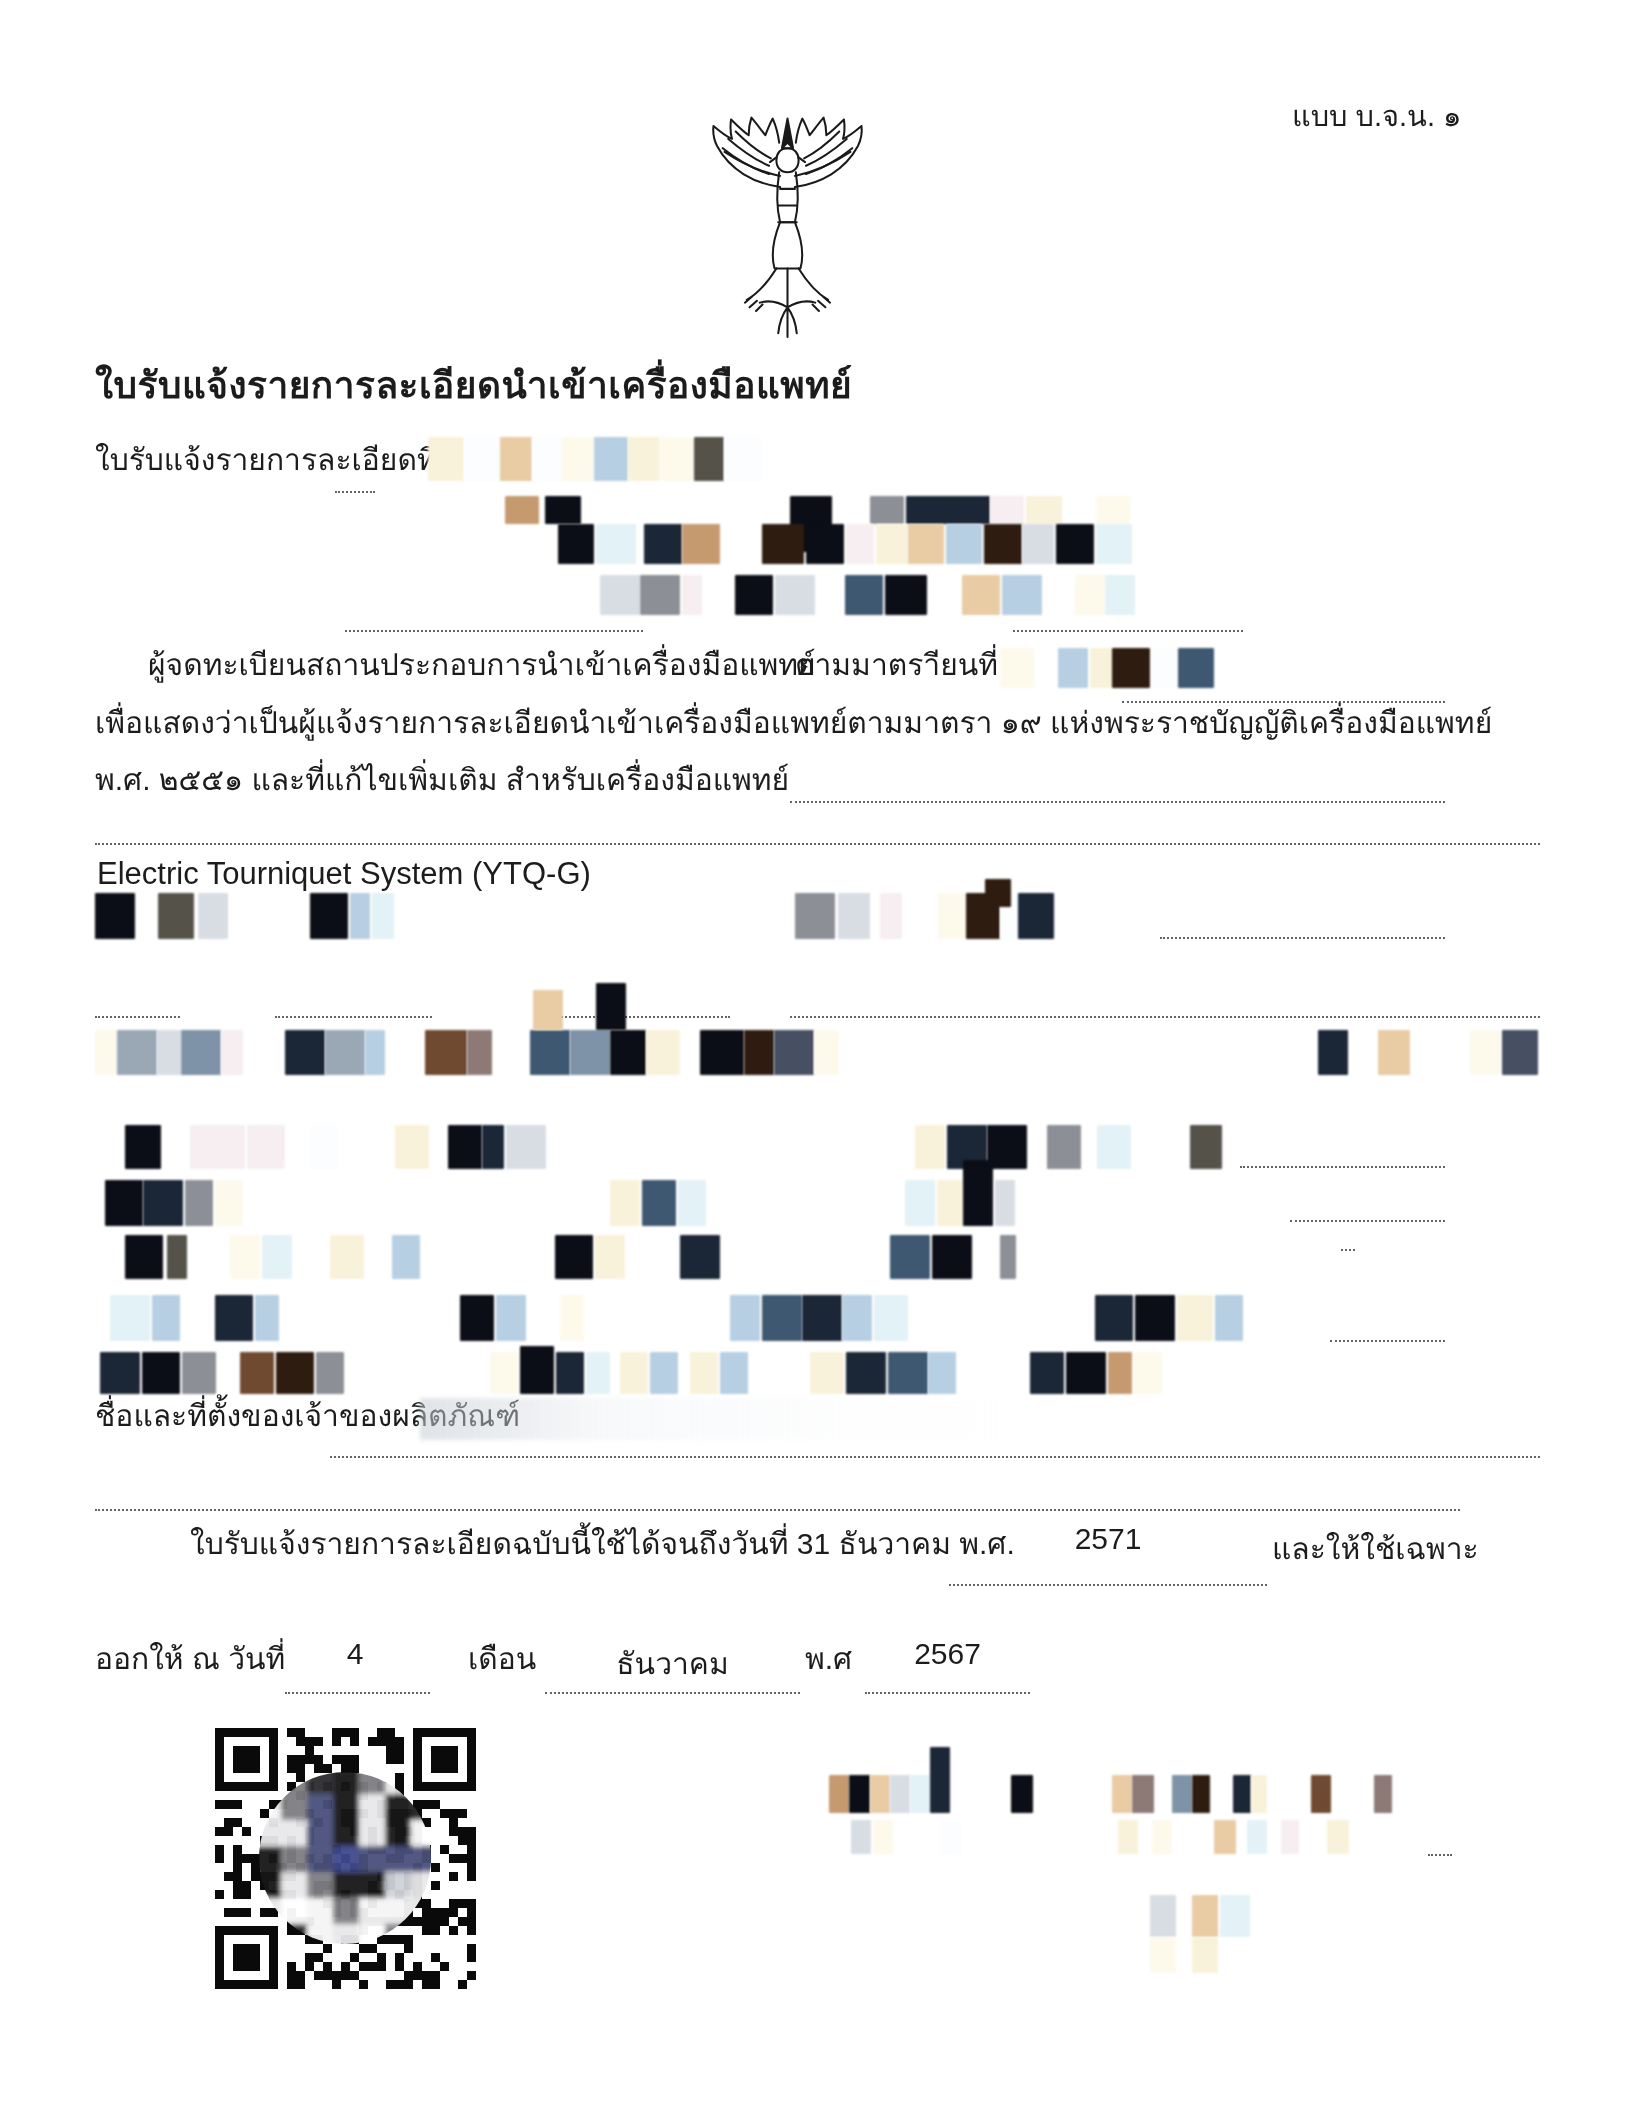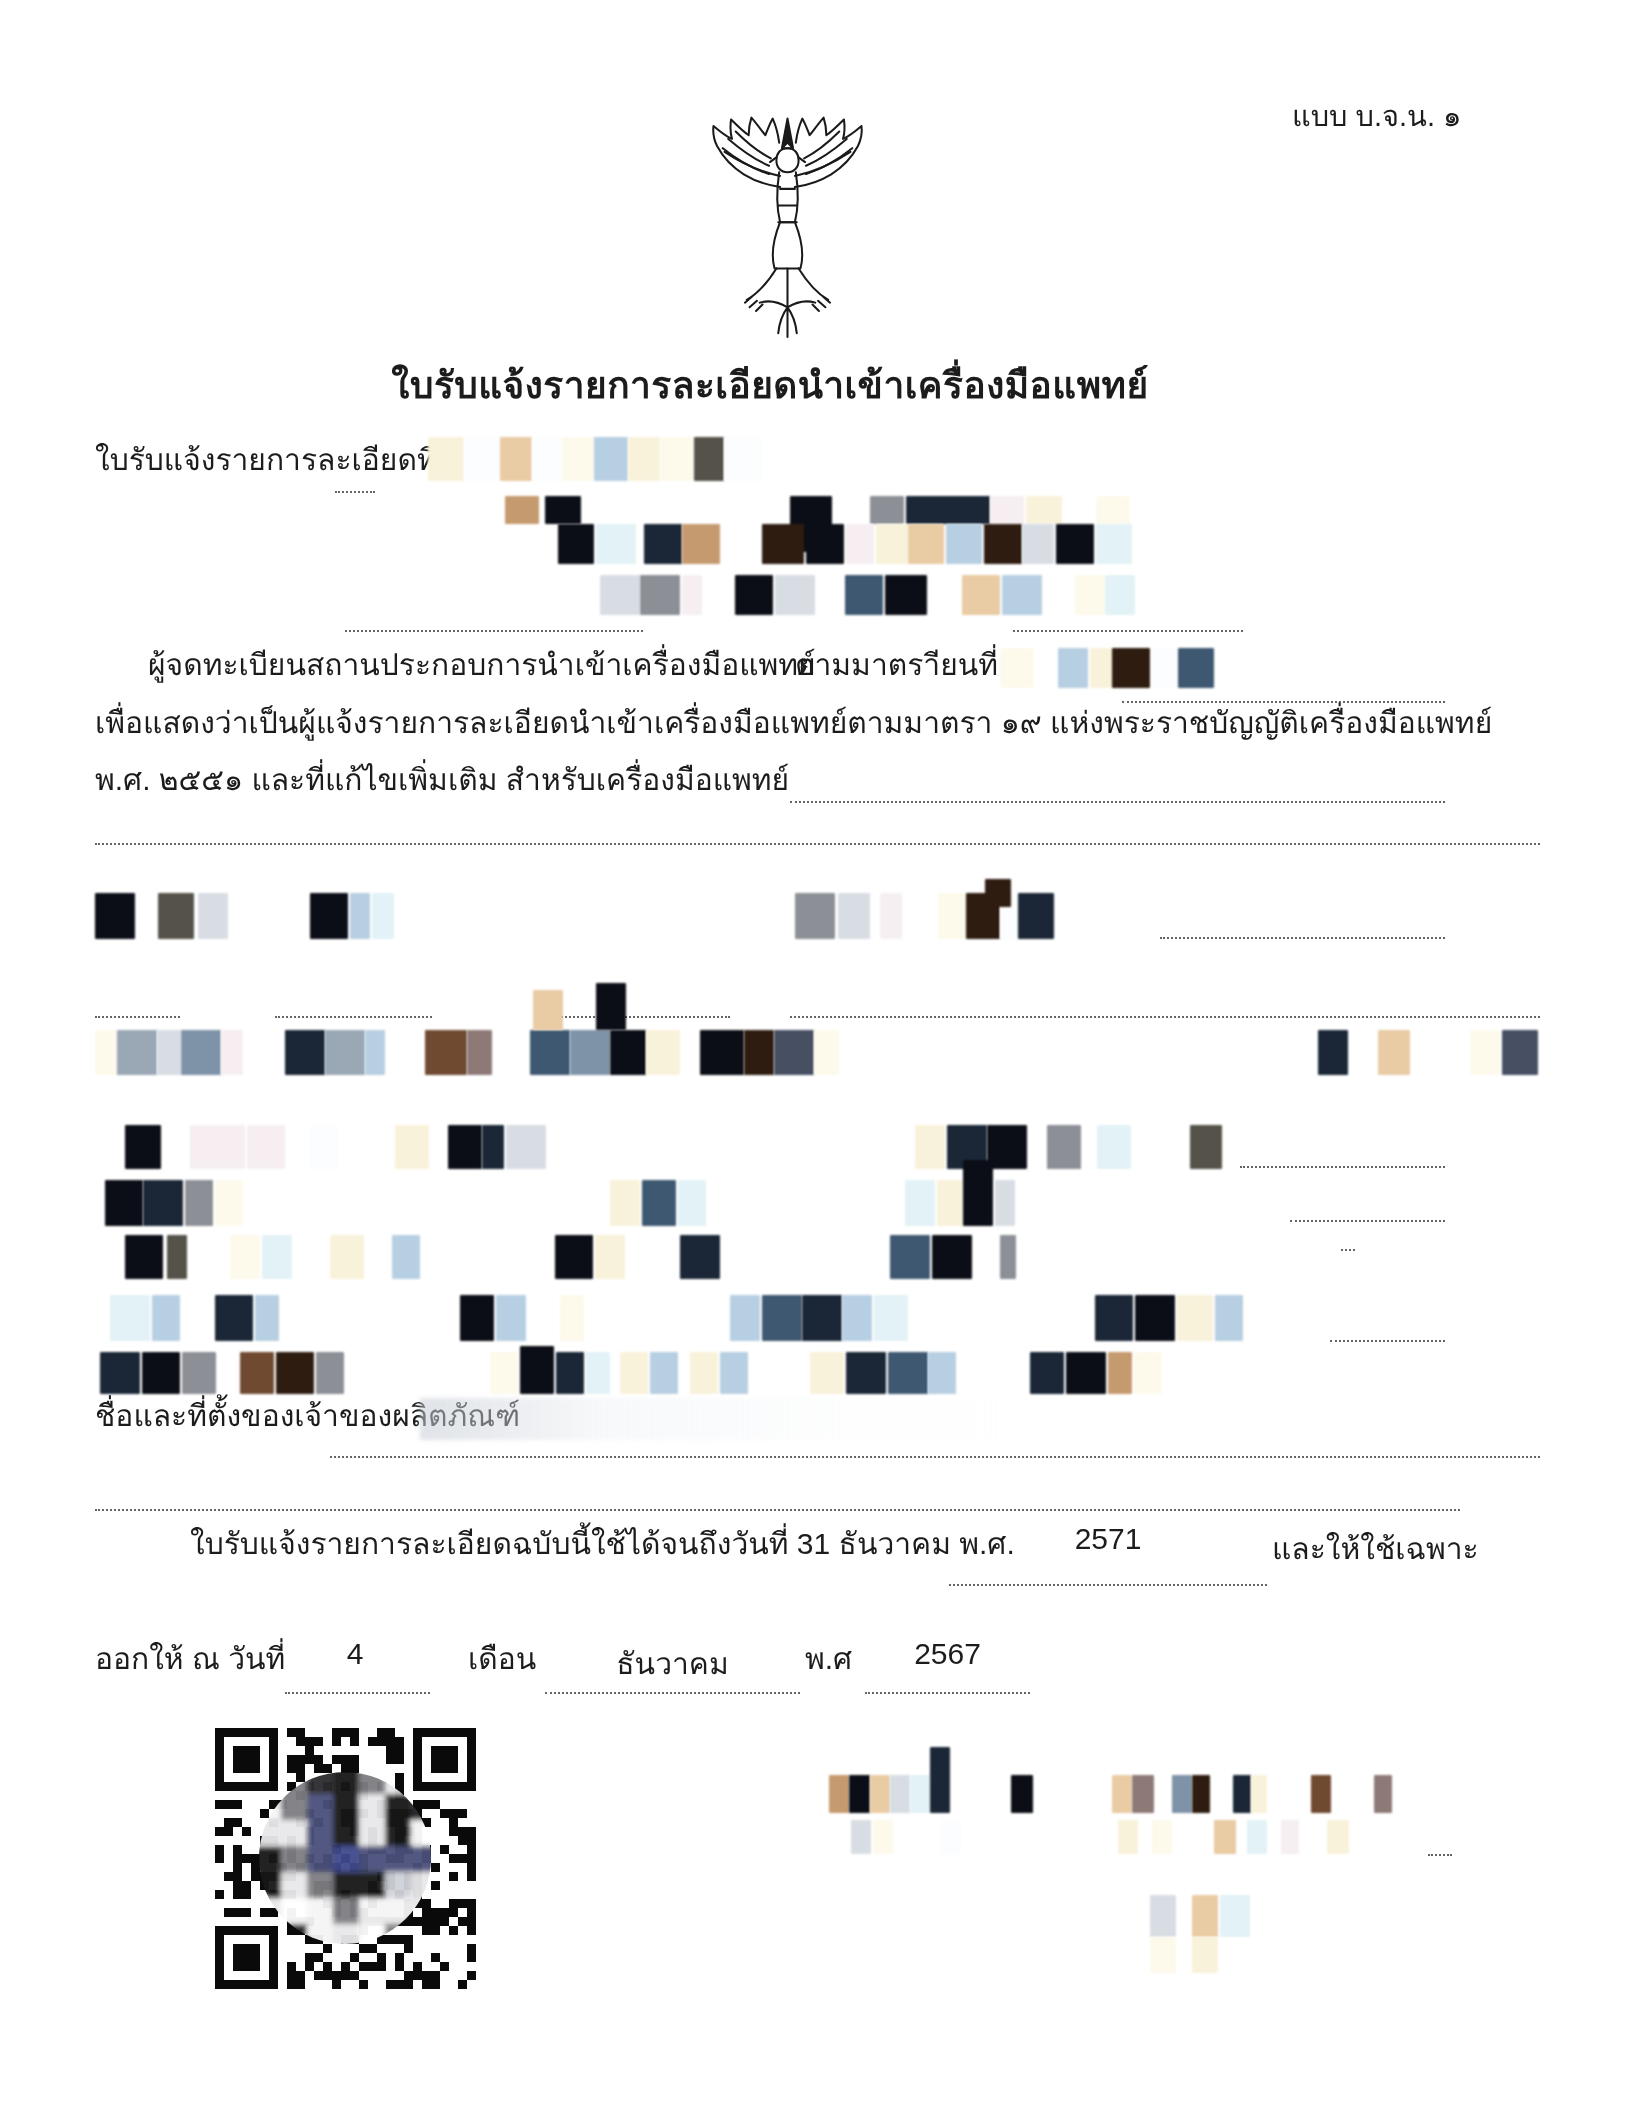--- a/index.html
+++ b/index.html
@@ -2,21 +2,21 @@
 <html><head>
 <meta charset="utf-8">
 <style>
   html,body { margin:0; padding:0; background:#ffffff; }
   .page {
     position:relative; width:1632px; height:2112px; background:#ffffff;
     font-family:"Liberation Sans","DejaVu Sans",sans-serif; color:#1c1c1c;
     overflow:hidden;
   }
   .t { position:absolute; white-space:nowrap; font-size:30px; line-height:1.25; color:#1c1c1c; }
-  .title { position:absolute; left:95px; width:1350px; text-align:center;
+  .title { position:absolute; left:95px; width:1350px; text-align:left;
            font-size:37px; font-weight:700; letter-spacing:.5px; }
   .centerbox { position:absolute; text-align:center; font-size:30px; white-space:nowrap; }
   .dot { position:absolute; height:0; border-bottom:2px dotted #4a4a4a; opacity:.85; }
   .rb  { position:absolute; filter:blur(1.3px); border-radius:1px; }
   .fade-bar { position:absolute; left:420px; top:1398px; width:660px; height:42px;
     background:linear-gradient(90deg, rgba(198,204,212,.55), rgba(233,237,242,.35) 28%,
                rgba(246,248,250,.18) 65%, rgba(255,255,255,0));
     filter:blur(2px); }
   .emblem { position:absolute; left:695px; top:112px; width:185px; height:237px; }
   .qr { position:absolute; left:215px; top:1728px; width:261px; height:261px; }
@@ -52,20 +52,21 @@
 
   <div class="title" style="top:355px;">ใบรับแจ้งรายการละเอียดนำเข้าเครื่องมือแพทย์</div>
 
   <div class="t" style="left:95px; top:441px;">ใบรับแจ้งรายการละเอียดที่</div>
 
   <div class="t" style="left:148px; top:646px;">ผู้จดทะเบียนสถานประกอบการนำเข้าเครื่องมือแพทย์</div>
   <div class="t" style="left:795px; top:646px;">ตามมาตราียนที่</div>
   <div class="t" style="left:95px; top:704px;">เพื่อแสดงว่าเป็นผู้แจ้งรายการละเอียดนำเข้าเครื่องมือแพทย์ตามมาตรา ๑๙ แห่งพระราชบัญญัติเครื่องมือแพทย์</div>
   <div class="t" style="left:95px; top:761px;">พ.ศ. ๒๕๕๑ และที่แก้ไขเพิ่มเติม  สำหรับเครื่องมือแพทย์</div>
 
+  <div class="t" style="left:97px; top:855px; font-size:31px;">Electric Tourniquet System (YTQ-G)</div>
 
   <div class="t" style="left:95px; top:1397px;">ชื่อและที่ตั้งของเจ้าของผลิตภัณฑ์</div>
   <div class="fade-bar"></div>
 
   <div class="t" style="left:190px; top:1525px;">ใบรับแจ้งรายการละเอียดฉบับนี้ใช้ได้จนถึงวันที่ 31 ธันวาคม  พ.ศ.</div>
   <div class="centerbox" style="left:1028px; top:1522px; width:160px;">2571</div>
   <div class="t" style="left:1272px; top:1530px;">และให้ใช้เฉพาะ</div>
 
   <div class="t" style="left:95px; top:1640px;">ออกให้ ณ วันที่</div>
   <div class="centerbox" style="left:280px; top:1637px; width:150px;">4</div>

